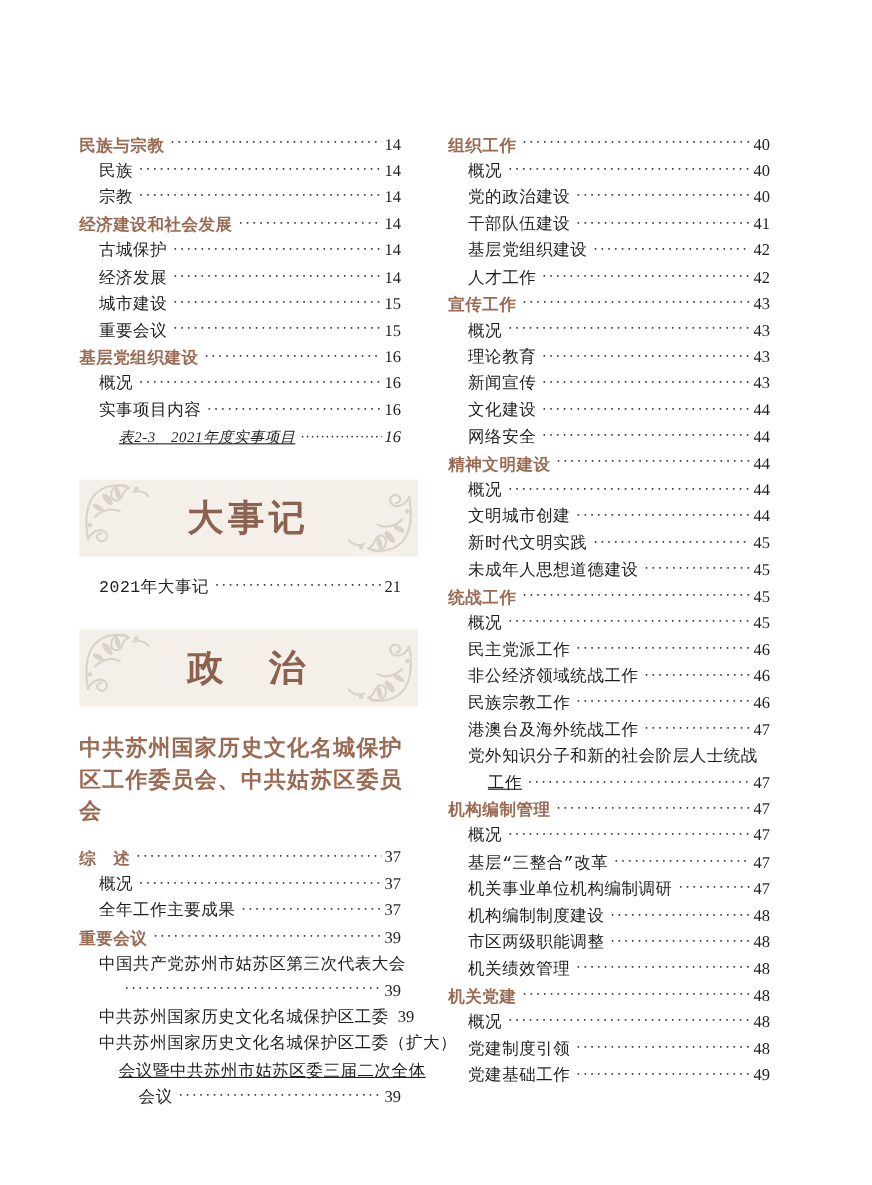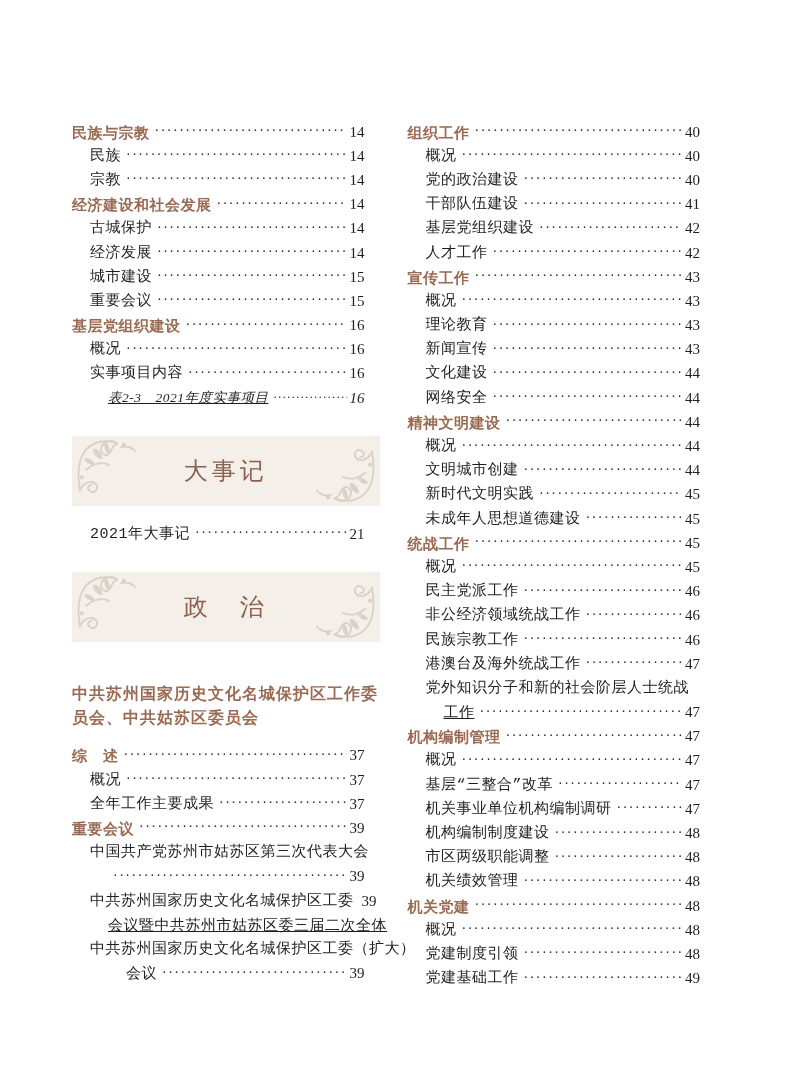--- a/index.html
+++ b/index.html
@@ -74,39 +74,39 @@
     margin-top:24px;
     height:70px;
     background:var(--banner-bg);
     display:flex;
     align-items:center;
     justify-content:center;
     overflow:hidden;
   }
   .banner-title{
     font-family:"Liberation Serif","DejaVu Serif",serif;
-    font-weight:normal;
-    font-size:24px;
+    font-weight:bold;
+    font-size:33px;
     letter-spacing:4px;
     color:var(--banner-brown);
   }
   .fl{position:absolute;width:66px;height:56px;}
   .fl-tl{left:2px;top:2px;}
   .fl-br{right:2px;bottom:2px;transform:rotate(180deg);}
 
   
   .banner + .toc-block{margin-top:16px;}
   .toc-block + .banner{margin-top:26px;}
 
   
   .col-heading{
-    margin-top:40px;
+    margin-top:24px;
     font-family:"Liberation Sans","DejaVu Sans",sans-serif;
     font-weight:bold;
-    font-size:16px;
+    font-size:20px;
     line-height:1.45;
     letter-spacing:1px;
     color:var(--brown);
   }
   .col-heading + .toc-block{margin-top:15px;}
 </style>
 </head>
 <body>
 
 <div class="page">
@@ -281,30 +281,30 @@
           <div class="row lvl2 kind-item">
             <span class="label"></span>
             <span class="dots">························································································································</span>
             <span class="pg">39</span>
           </div>
           <div class="row lvl1 kind-item">
             <span class="label">中共苏州国家历史文化名城保护区工委</span>
             <span class="dots">························································································································</span>
             <span class="pg">39</span>
           </div>
+          <div class="row lvl1 kind-item">
+            <span class="label">中共苏州国家历史文化名城保护区工委（扩大）</span>
+            <span class="dots hidden">························································································································</span>
+            <span class="pg"></span>
+          </div>
           <div class="row lvl2 kind-item">
             <span class="label">会议暨中共苏州市姑苏区委三届二次全体</span>
             <span class="dots hidden">························································································································</span>
             <span class="pg"></span>
           </div>
-          <div class="row lvl1 kind-item">
-            <span class="label">中共苏州国家历史文化名城保护区工委（扩大）</span>
-            <span class="dots hidden">························································································································</span>
-            <span class="pg"></span>
-          </div>
           <div class="row lvl3 kind-item">
             <span class="label">会议</span>
             <span class="dots">························································································································</span>
             <span class="pg">39</span>
           </div>
         </div>
       </div>
     <div class="col" id="col-right">
         <div class="toc-block">
           <div class="row lvl0 kind-section">

